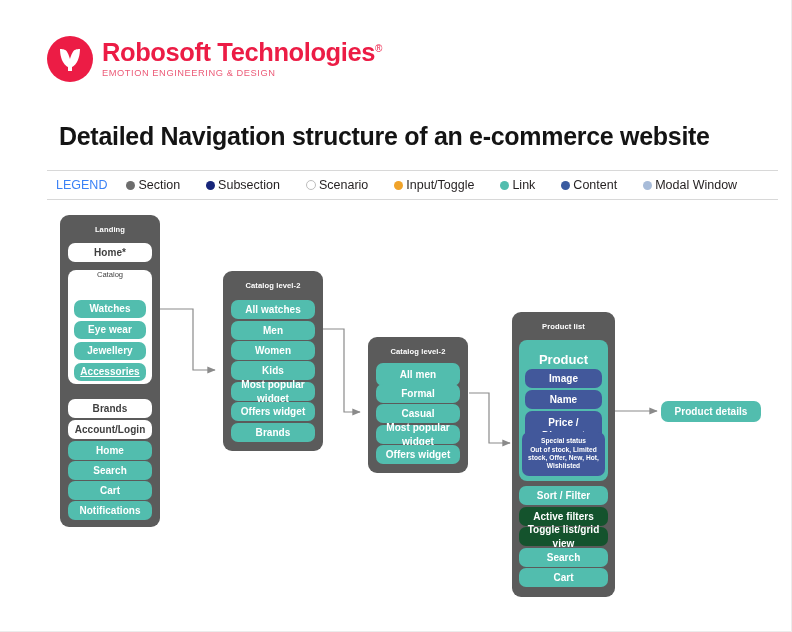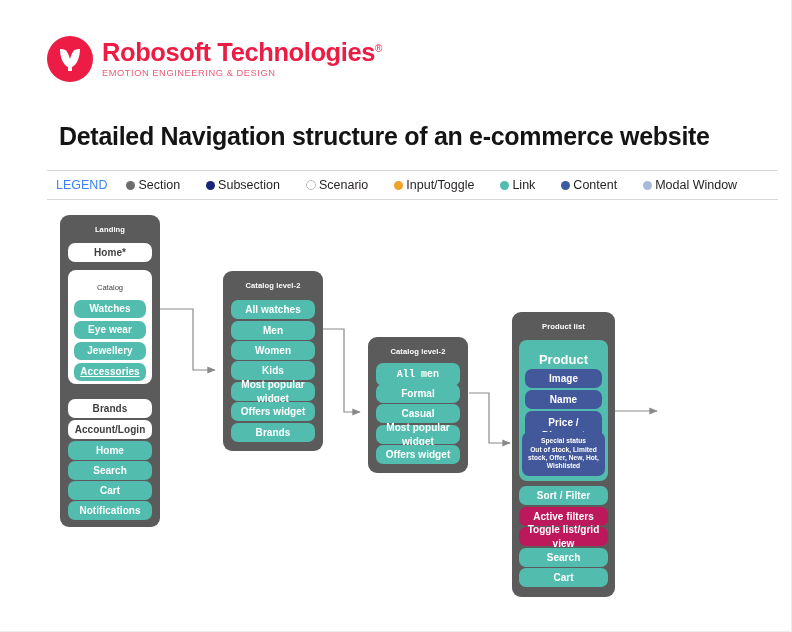--- a/index.html
+++ b/index.html
@@ -152,21 +152,21 @@
   }
   .n-section {          
     background: #ffffff;
     color: #3f3f3f;
   }
   .n-link {             
     background: #52bdae;
     color: #ffffff;
   }
   .n-input {            
-    background: #be185d;
+    background: #14532d;
     color: #ffffff;
   }
   .n-content {          
     background: #42589b;
     color: #ffffff;
   }
   .subgroup {           
     position: absolute;
     background: #ffffff;
     border-radius: 8px;
@@ -266,21 +266,21 @@
 
       <path d="M613,411 L657,411" fill="none" stroke="#8a8a8a" stroke-width="1.2" marker-end="url(#arw)"></path>
     </svg>
 
     <div class="col" style="left:60px; top:215px; width:100px; height:312px;">
       <div class="col-title" style="margin-top:10px;">Landing</div>
     </div>
     <div class="node n-section" style="left:68px; top:243px; width:84px; height:19px;">Home*</div>
 
     <div class="subgroup" style="left:68px; top:270px; width:84px; height:114px;">
-      <div class="subgroup-title" style="top:13px;">Catalog</div>
+      <div class="subgroup-title" style="top:0;">Catalog</div>
     </div>
     <div class="node n-link" style="left:74px; top:300px; width:72px; height:18px;">Watches</div>
     <div class="node n-link" style="left:74px; top:321px; width:72px; height:18px;">Eye wear</div>
     <div class="node n-link" style="left:74px; top:342px; width:72px; height:18px;">Jewellery</div>
     <div class="node n-link" style="left:74px; top:363px; width:72px; height:18px;text-decoration:underline;">Accessories</div>
 
     <div class="node n-section" style="left:68px; top:399px; width:84px; height:19px;">Brands</div>
     <div class="node n-section" style="left:68px; top:420px; width:84px; height:19px;">Account/Login</div>
     <div class="node n-link" style="left:68px; top:441px; width:84px; height:19px;">Home</div>
     <div class="node n-link" style="left:68px; top:461px; width:84px; height:19px;">Search</div>
@@ -294,21 +294,21 @@
     <div class="node n-link" style="left:231px; top:321px; width:84px; height:19px;">Men</div>
     <div class="node n-link" style="left:231px; top:341px; width:84px; height:19px;">Women</div>
     <div class="node n-link" style="left:231px; top:361px; width:84px; height:19px;">Kids</div>
     <div class="node n-link" style="left:231px; top:382px; width:84px; height:19px;">Most popular widget</div>
     <div class="node n-link" style="left:231px; top:402px; width:84px; height:19px;">Offers widget</div>
     <div class="node n-link" style="left:231px; top:423px; width:84px; height:19px;">Brands</div>
 
     <div class="col" style="left:368px; top:337px; width:100px; height:136px;">
       <div class="col-title" style="margin-top:10px;">Catalog level-2</div>
     </div>
-    <div class="node n-link" style="left:376px; top:363px; width:84px; height:23px;font-family:Liberation Mono, monospace;">All men</div>
+    <div class="node n-link" style="left:376px; top:363px; width:84px; height:23px;">All men</div>
     <div class="node n-link" style="left:376px; top:384px; width:84px; height:19px;">Formal</div>
     <div class="node n-link" style="left:376px; top:404px; width:84px; height:19px;">Casual</div>
     <div class="node n-link" style="left:376px; top:425px; width:84px; height:19px;">Most popular widget</div>
     <div class="node n-link" style="left:376px; top:445px; width:84px; height:19px;">Offers widget</div>
 
     <div class="col" style="left:512px; top:312px; width:103px; height:285px;">
       <div class="col-title" style="margin-top:10px;">Product list</div>
     </div>
 
     <div class="tealgroup" style="left:519px; top:340px; width:89px; height:141px;">
@@ -319,15 +319,16 @@
     <div class="node n-content" style="left:525px; top:411px; width:77px; height:36px;">Price / Discount</div>
     <div class="node n-content" style="left:522px; top:432px; width:83px; height:44px; white-space:pre-line; font-size:6.6px; line-height:1.28;">Special status
 Out of stock, Limited stock, Offer, New, Hot, Wishlisted</div>
 
     <div class="node n-link" style="left:519px; top:486px; width:89px; height:19px;">Sort / Filter</div>
     <div class="node n-input" style="left:519px; top:507px; width:89px; height:19px;">Active filters</div>
     <div class="node n-input" style="left:519px; top:527px; width:89px; height:19px;">Toggle list/grid view</div>
     <div class="node n-link" style="left:519px; top:548px; width:89px; height:19px;">Search</div>
     <div class="node n-link" style="left:519px; top:568px; width:89px; height:19px;">Cart</div>
 
+    <div class="node n-link" style="left:661px; top:401px; width:100px; height:21px;">Product details</div>
 
   </div>
 </div>
 
 </body></html>

